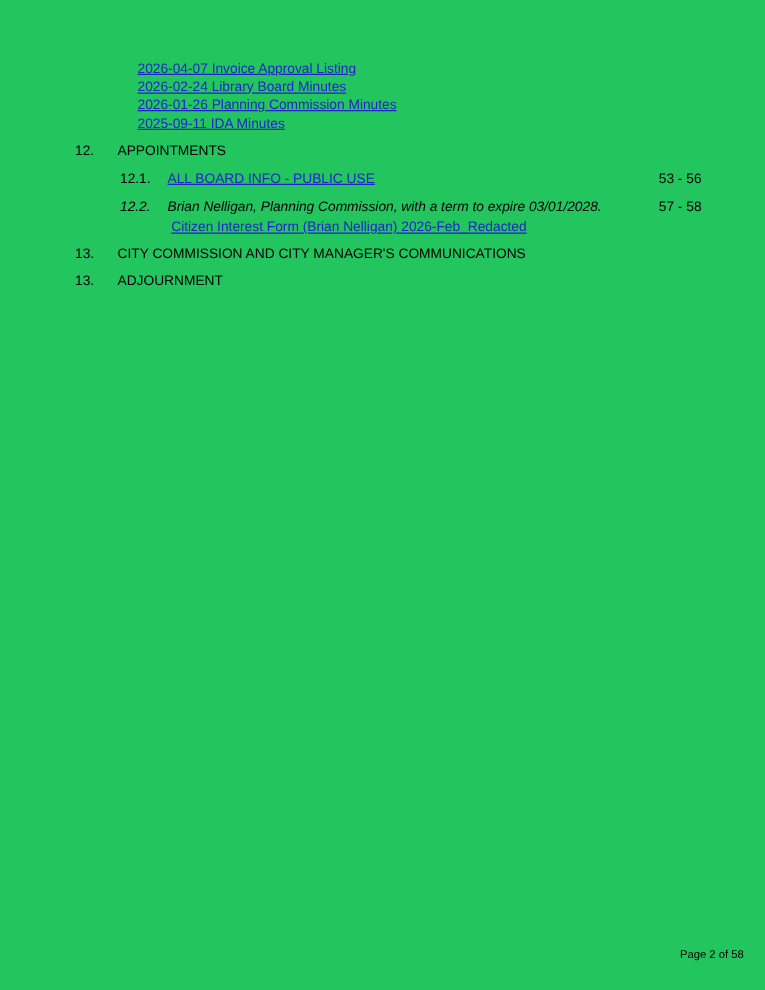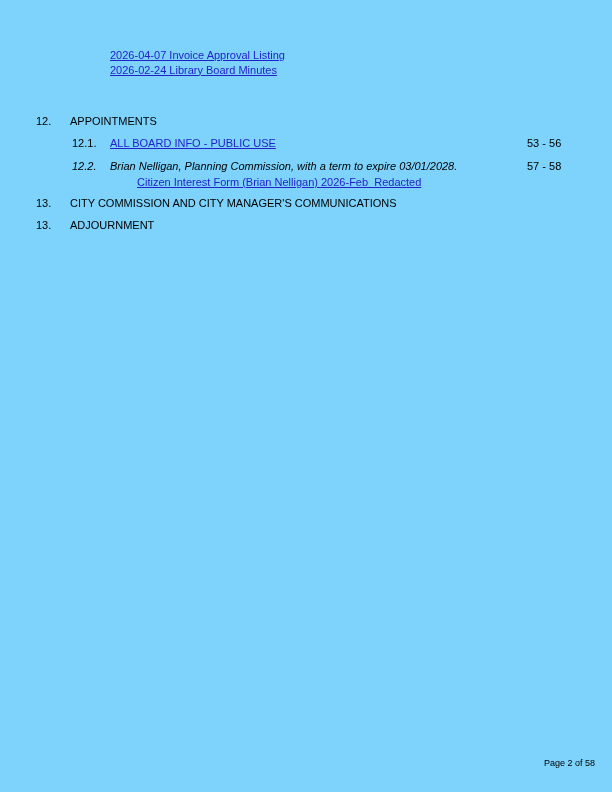--- a/index.html
+++ b/index.html
@@ -4,35 +4,35 @@
 <style>
   html, body {
     margin: 0;
     padding: 0;
     background: #ffffff;
   }
   .page {
     position: relative;
     width: 612px;
     height: 792px;
-    background: #7dd3fc;
+    background: #22c55e;
     font-family: "Liberation Sans", "DejaVu Sans", sans-serif;
     color: #000000;
     overflow: hidden;
   }
   .abs { position: absolute; white-space: nowrap; }
   .body-text { font-size: 11px; line-height: 13px; }
   .link {
     color: #2222cc;
     text-decoration: underline;
     cursor: pointer;
   }
   .attachment-list { left: 110px; top: 48px; line-height: 14.6px; font-size: 11px; }
   .attachment-list .link { display: block; }
-  .num-col { display: inline-block; }
+  .num-col { display: inline-block; margin-left: 24px; }
   .sec-num { width: 34px; }
   .item-num { width: 38px; }
   .section-row { left: 36px; }
   .item-row { left: 72px; }
   .pages { left: 527px; }
   .footer {
     right: 17px;
     top: 758px;
     font-size: 9px;
     line-height: 11px;
@@ -41,20 +41,22 @@
   }
 </style>
 </head>
 <body>
 
 <div class="page">
 
   <div class="abs attachment-list">
     <a class="link">2026-04-07 Invoice Approval Listing</a>
     <a class="link">2026-02-24 Library Board Minutes</a>
+    <a class="link">2026-01-26 Planning Commission Minutes</a>
+    <a class="link">2025-09-11 IDA Minutes</a>
   </div>
 
   <div class="abs body-text section-row" style="top:115px;">
     <span class="num-col sec-num">12.</span><span>APPOINTMENTS</span>
   </div>
 
   <div class="abs body-text item-row" style="top:137px;">
     <span class="num-col item-num">12.1.</span><a class="link">ALL BOARD INFO - PUBLIC USE</a>
   </div>
   <div class="abs body-text pages" style="top:137px;">53 - 56</div>

